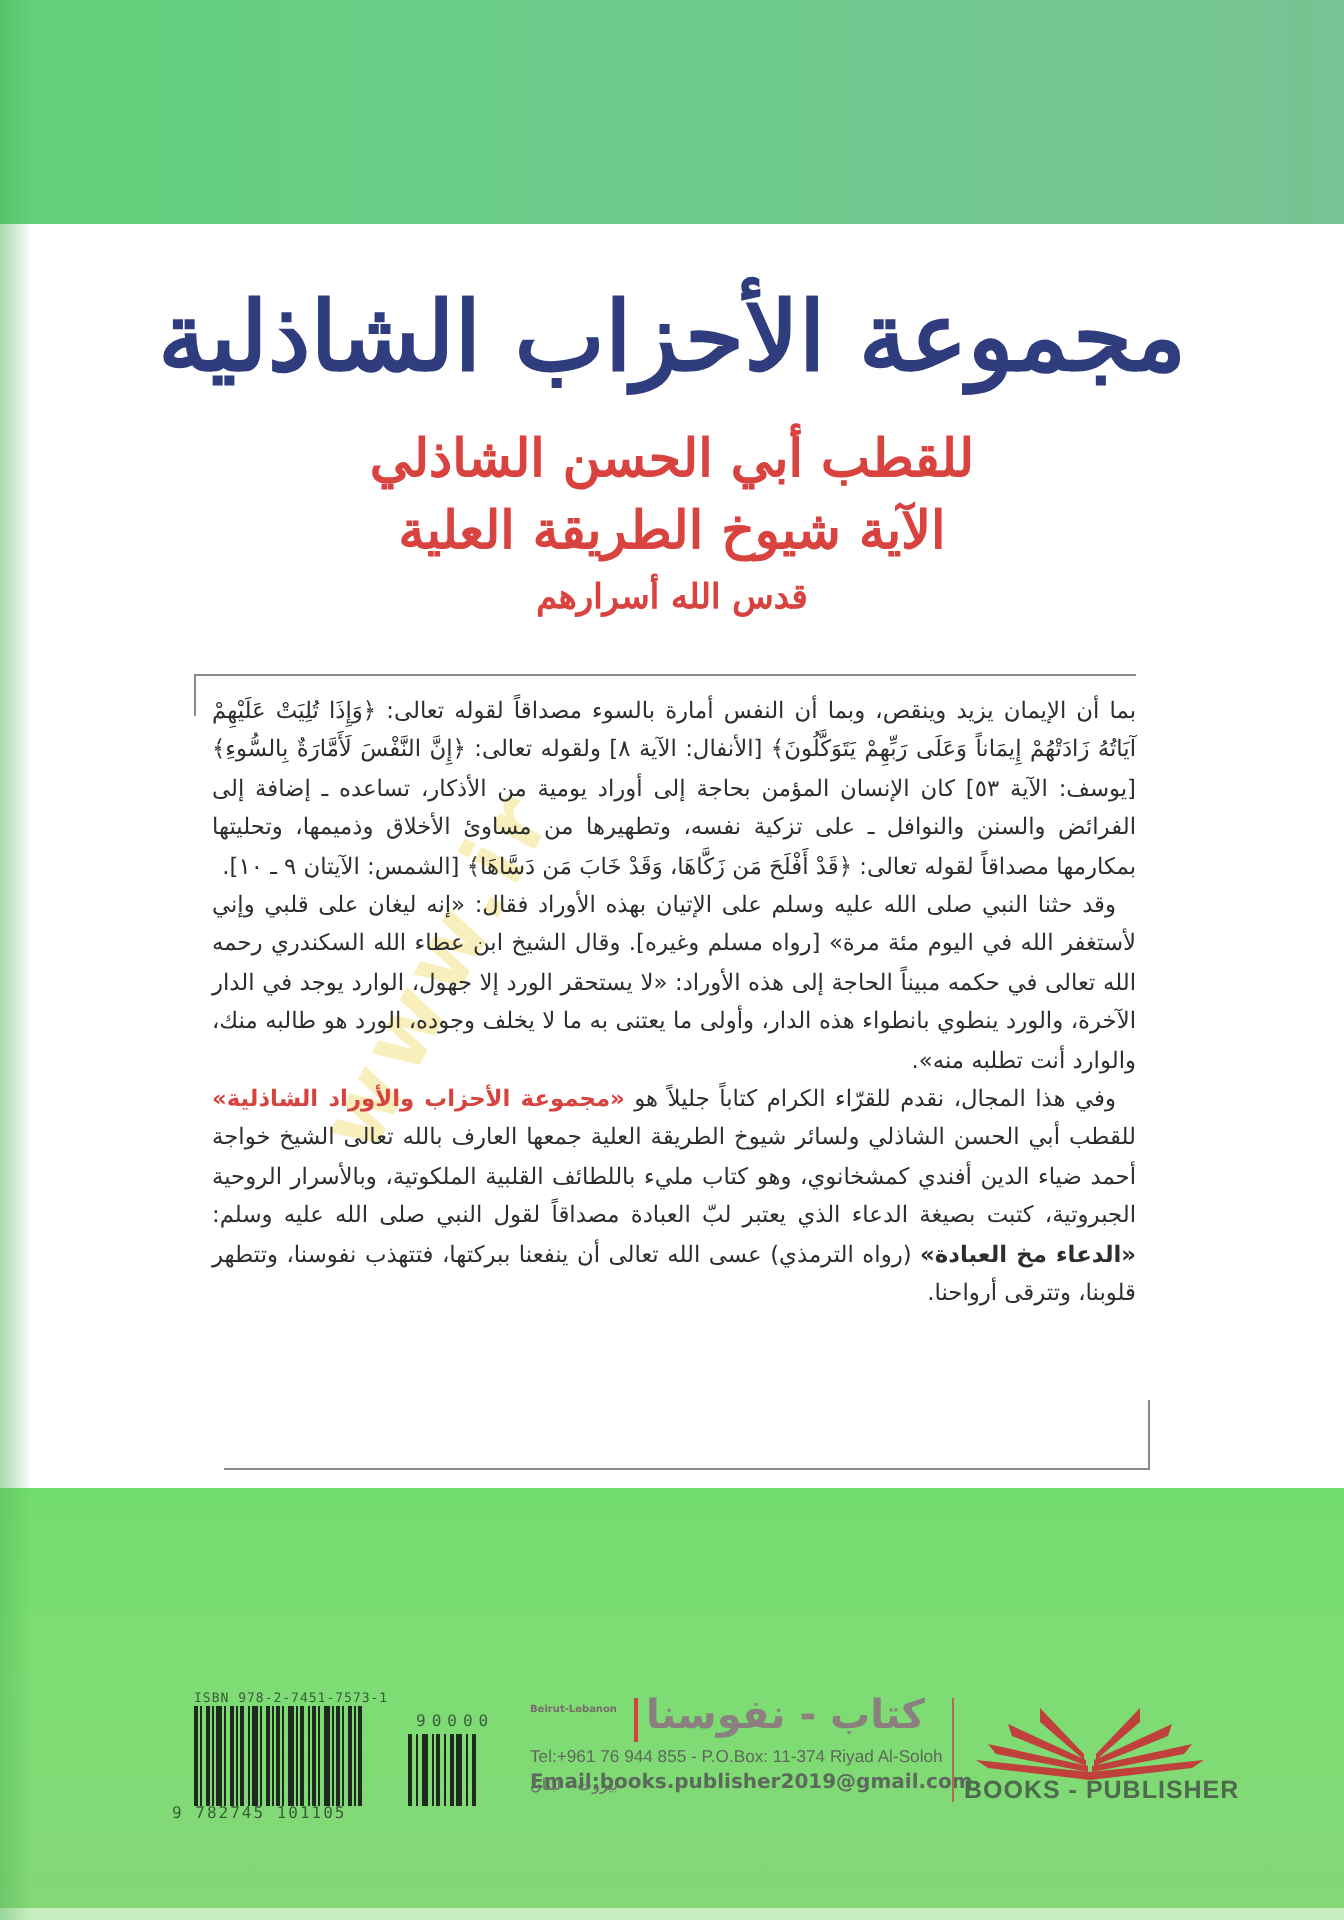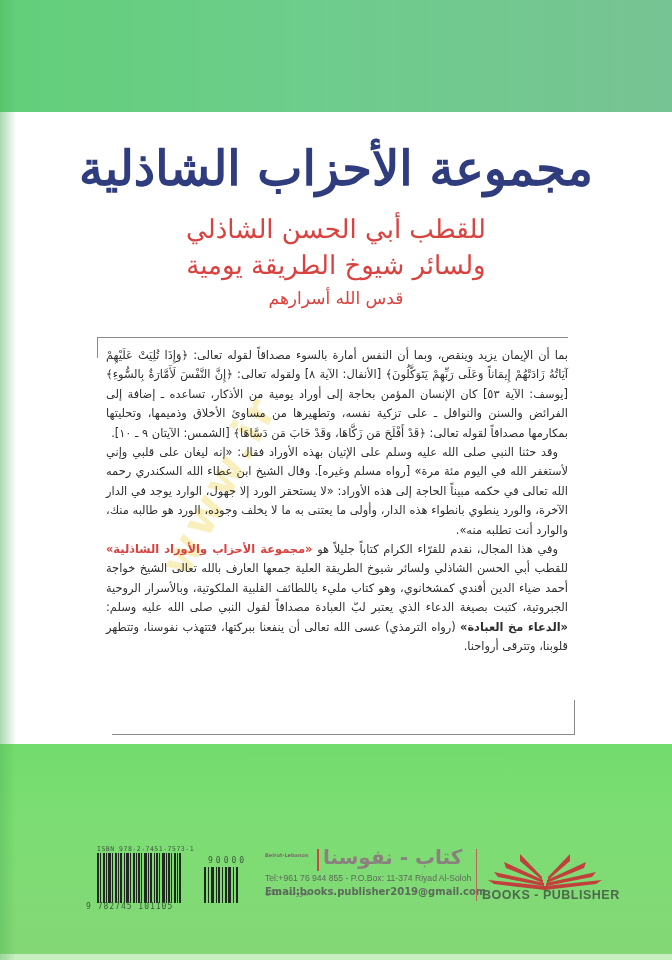--- a/index.html
+++ b/index.html
@@ -33,21 +33,21 @@
     position: absolute; left: 0; top: 112px; width: 672px; height: 632px;
   }
 
   .title {
     position: absolute; left: 0; right: 0; top: 140px; text-align: center;
     font-family: "DejaVu Serif", serif; font-weight: bold;
     font-size: 48px; color: #2f3c7e; direction: rtl; letter-spacing: 0px;
   }
   .subtitle {
     position: absolute; left: 0; right: 0; text-align: center;
-    font-family: "DejaVu Serif", serif; color: #d8423f; direction: rtl;
+    font-family: "DejaVu Serif", serif; color: #d8423f; direction: rtl; font-weight: bold;
   }
   .sub1 { top: 214px; font-size: 26px; }
   .sub2 { top: 250px; font-size: 26px; }
   .sub3 { top: 288px; font-size: 17px; }
 
   .frame-tl {
     position: absolute; left: 97px; top: 337px; width: 470px; height: 20px;
     border-top: 1px solid #8a8a8a; border-left: 1px solid #8a8a8a;
   }
   .frame-tl::after {
@@ -133,21 +133,21 @@
 <body>
 
 <div class="band-top"></div>
 <div class="white-panel"></div>
 <div class="spine-white"></div>
 <div class="band-bottom"></div>
 <div class="spine"></div>
 
 <div class="title">مجموعة الأحزاب الشاذلية</div>
 <div class="subtitle sub1">للقطب أبي الحسن الشاذلي</div>
-<div class="subtitle sub2">ولسائر شيوخ الطريقة يومية</div>
+<div class="subtitle sub2">الآية شيوخ الطريقة العلية</div>
 <div class="subtitle sub3">قدس الله أسرارهم</div>
 
 <div class="frame-tl"></div>
 <div class="frame-br"></div>
 
 <div class="watermark">www.ir</div>
 
 <div class="body-text">
   <p>بما أن الإيمان يزيد وينقص، وبما أن النفس أمارة بالسوء مصداقاً لقوله تعالى: ﴿وَإِذَا تُلِيَتْ عَلَيْهِمْ آيَاتُهُ زَادَتْهُمْ إِيمَاناً وَعَلَى رَبِّهِمْ يَتَوَكَّلُونَ﴾ [الأنفال: الآية ٨] ولقوله تعالى: ﴿إِنَّ النَّفْسَ لَأَمَّارَةٌ بِالسُّوءِ﴾ [يوسف: الآية ٥٣] كان الإنسان المؤمن بحاجة إلى أوراد يومية من الأذكار، تساعده ـ إضافة إلى الفرائض والسنن والنوافل ـ على تزكية نفسه، وتطهيرها من مساوئ الأخلاق وذميمها، وتحليتها بمكارمها مصداقاً لقوله تعالى: ﴿قَدْ أَفْلَحَ مَن زَكَّاهَا، وَقَدْ خَابَ مَن دَسَّاهَا﴾ [الشمس: الآيتان ٩ ـ ١٠].</p>
   <p class="indent">وقد حثنا النبي صلى الله عليه وسلم على الإتيان بهذه الأوراد فقال: «إنه ليغان على قلبي وإني لأستغفر الله في اليوم مئة مرة» [رواه مسلم وغيره]. وقال الشيخ ابن عطاء الله السكندري رحمه الله تعالى في حكمه مبيناً الحاجة إلى هذه الأوراد: «لا يستحقر الورد إلا جهول، الوارد يوجد في الدار الآخرة، والورد ينطوي بانطواء هذه الدار، وأولى ما يعتنى به ما لا يخلف وجوده، الورد هو طالبه منك، والوارد أنت تطلبه منه».</p>

